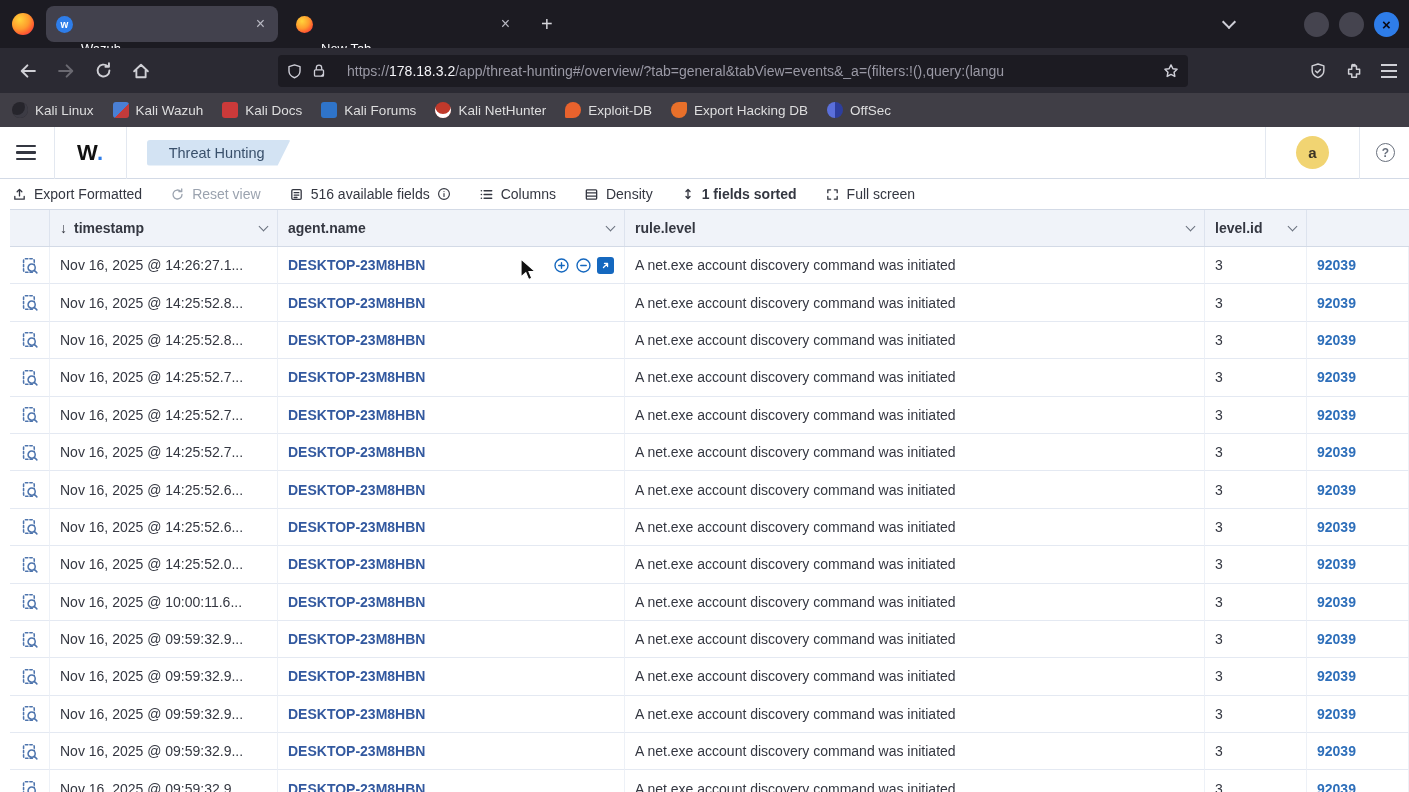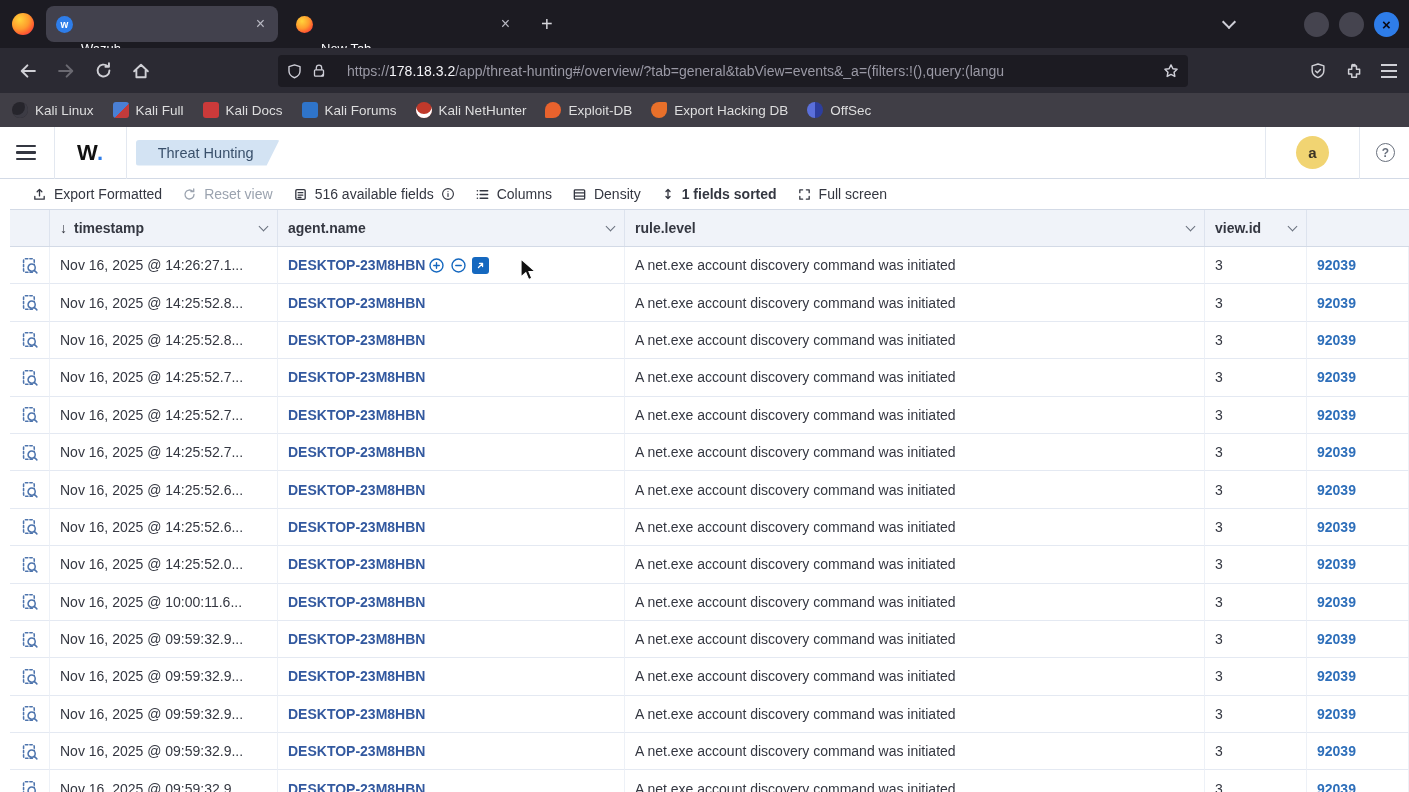--- a/index.html
+++ b/index.html
@@ -58,29 +58,29 @@
   .bm7{ background:linear-gradient(90deg,#5a6fdb 50%, #2d3e9e 50%); border-radius:50%;}
 
   
   .app { position:absolute; top:127px; left:0; width:100%; height:665px; background:#fff; }
   .app-header { height:52px; border-bottom:1px solid #d3dae6; display:flex; align-items:center; }
   .burger { margin:0 18px 0 16px; }
   .burger div { width:20px; height:2.5px; background:#343741; margin:4px 0; border-radius:1px; }
   .vdiv { width:1px; height:52px; background:#e3e8f0; }
   .wz-logo { font-size:22px; font-weight:bold; color:#111; padding:0 22px; letter-spacing:.5px; }
   .wz-logo .dot { color:#2e7de9; }
-  .crumb { background:#d3e3f3; color:#39506b; font-size:14.5px; padding:5px 26px 5px 22px; margin-left:9px;
+  .crumb { background:#d3e3f3; color:#39506b; font-size:14.5px; padding:5px 26px 5px 22px; margin-left:20px;
            clip-path:polygon(0 0, 100% 0, calc(100% - 13px) 100%, 0 100%); border-radius:3px; }
   .hdr-right { margin-left:auto; display:flex; align-items:center; height:52px; }
   .avatar { width:33px; height:33px; border-radius:50%; background:#f1d472; color:#3a3325;
             font-size:15px; font-weight:bold; display:flex; align-items:center; justify-content:center; margin:0 30px; }
   .help { width:19px; height:19px; border-radius:50%; border:1.6px solid #69707d; color:#69707d;
           font-size:12px; font-weight:bold; display:flex; align-items:center; justify-content:center; margin:0 14px 0 16px; }
 
-  .grid-toolbar { height:30px; display:flex; align-items:center; gap:20px; padding-left:32px;
+  .grid-toolbar { height:30px; display:flex; align-items:center; gap:28px; padding-left:12px;
                   font-size:14px; color:#343741; }
   .tbtn { display:flex; align-items:center; gap:7px; }
   .tbtn.disabled { color:#9ba3af;justify-content:center; }
   .tbtn.bold { font-weight:bold; }
   .tbtn svg { flex:none; }
 
   .grid { margin-left:10px; width:1399px; font-size:14px; color:#343741; }
   .grid-header { display:grid; grid-template-columns:40px 228px 347px 580px 102px 102px;
                  height:38px; background:#f0f3f9; border-top:1px solid #d3dae6; border-bottom:1px solid #d3dae6;
                  font-weight:bold; }
@@ -89,21 +89,21 @@
   .gh .lab { display:flex; align-items:center; gap:7px; }
   .chev { width:7px; height:7px; border-right:1.6px solid #69707d; border-bottom:1.6px solid #69707d;
           transform:rotate(45deg); margin-top:-3px; flex:none; }
   .sortarrow { font-weight:normal; color:#343741; }
 
   .grid-body { height:702px; overflow:hidden; }
   .row { display:grid; grid-template-columns:40px 228px 347px 580px 102px 102px; height:37.4px; }
   .cell { display:flex; align-items:center; padding:0 10px; border-bottom:1px solid #e4e9f2;
           border-right:1px solid #edf1f7; white-space:nowrap; overflow:hidden; }
   .cell.ctrl { justify-content:center; padding:0; }
-  .cell.agent { gap:3px; }
+  .cell.agent { justify-content:space-between; gap:3px; }
   .agent-link { color:#33599f; font-weight:bold; }
   .rule-link { color:#2e6fba; font-weight:bold; }
   .hoveracts { display:flex; align-items:center; gap:5px; }
   .sq-expand { width:17px; height:17px; border-radius:3px; background:#1568bf; display:flex;
                align-items:center; justify-content:center; }
 
   .cursor { position:absolute; left:519px; top:258px; z-index:50; }
 </style>
 </head>
 <body>
@@ -191,21 +191,21 @@
     </span>
   </div>
 
   <div class="bookmarks">
     <div class="bm">
         <div class="bm-ic bm0"></div>
         <span>Kali Linux</span>
       </div>
     <div class="bm">
         <div class="bm-ic bm1"></div>
-        <span>Kali Full</span>
+        <span>Kali Wazuh</span>
       </div>
     <div class="bm">
         <div class="bm-ic bm2"></div>
         <span>Kali Docs</span>
       </div>
     <div class="bm">
         <div class="bm-ic bm3"></div>
         <span>Kali Forums</span>
       </div>
     <div class="bm">
@@ -314,21 +314,21 @@
           <span class="chev"></span>
         </div>
         <div class="gh">
           <span class="lab">
               <span>rule.level</span>
             </span>
           <span class="chev"></span>
         </div>
         <div class="gh">
           <span class="lab">
-              <span>view.id</span>
+              <span>level.id</span>
             </span>
           <span class="chev"></span>
         </div>
       </div>
       <div class="grid-body">
           <div class="row">
       <div class="cell ctrl">
         <svg width="19" height="19" viewBox="0 0 16 16" fill="none" stroke="#4d74ad" stroke-width="1.3" stroke-linecap="round">
                 <rect x="3" y="2.3" width="9" height="11.4" rx="1.6" stroke-dasharray="2 1.7"></rect>
                 <circle cx="9.8" cy="9.8" r="3" fill="#fff"></circle>

